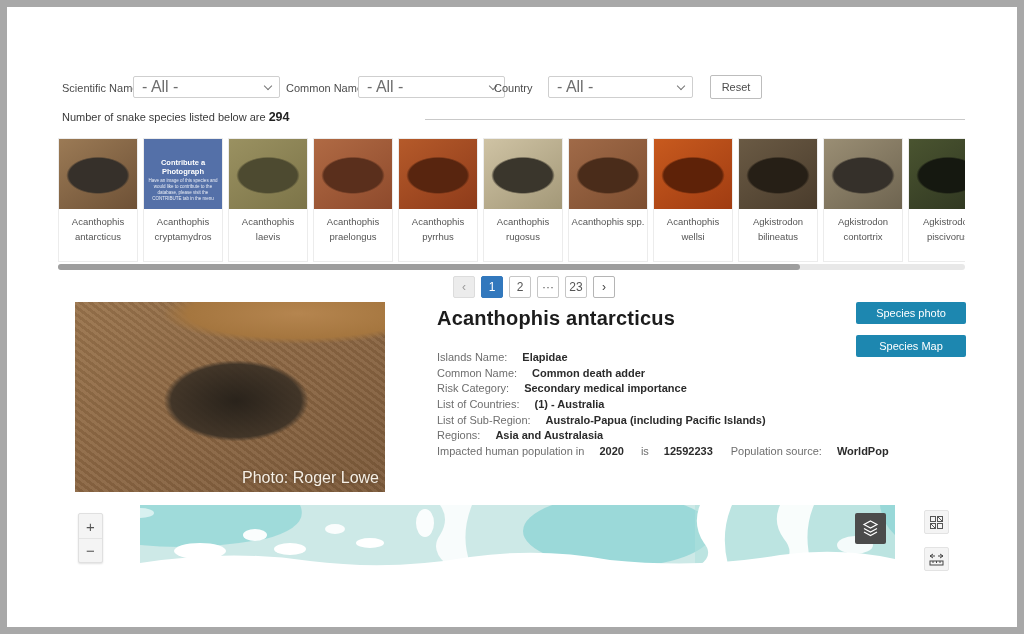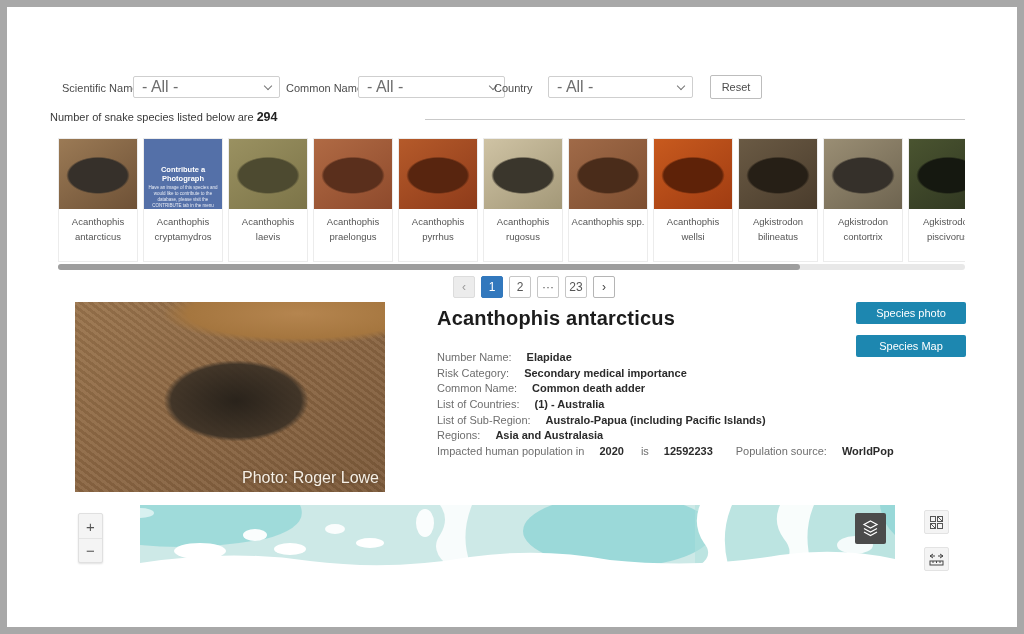--- a/index.html
+++ b/index.html
@@ -12,30 +12,30 @@
   .flabel { position:absolute; font-size:11px; color:#4c4c4c; }
   .select { position:absolute; height:22px; background:#fff; border:1px solid #cfcfcf; border-radius:2px;
             display:flex; align-items:center; justify-content:space-between; padding:0 8px; cursor:pointer; }
   .select .sel-val { font-size:16px; color:#6e6e6e; }
   .chev { width:6px; height:6px; border-right:1.4px solid #767676; border-bottom:1.4px solid #767676;
           transform:rotate(45deg); margin-top:-3px; }
   .reset-btn { position:absolute; height:24px; width:52px; background:#fff; border:1px solid #bdbdbd;
           border-radius:2px; font-size:11px; color:#4c4c4c; display:flex; align-items:center; justify-content:center; cursor:pointer; }
 
   
-  .count-line { position:absolute; left:43px; top:103px; font-size:11px; color:#3a3a3a;text-align:right; }
+  .count-line { position:absolute; left:55px; top:103px; font-size:11px; color:#3a3a3a;text-align:right; }
   .count-line b { font-size:12.5px; color:#222; }
   .divider { position:absolute; left:418px; top:112px; width:540px; height:1px; background:#c9c9c9; }
 
   
   .carousel { position:absolute; left:51px; top:131px; width:907px; height:124px; overflow:hidden;
               display:flex; gap:5px; }
   .card { flex:0 0 80px; height:124px; background:#fff; border:1px solid #ececec; }
   .card-photo { width:78px; height:70px; position:relative; overflow:hidden; }
-  .card-photo.contribute { background:var(--contrib,#5470a8); padding:10px 2px; text-align:center; }
+  .card-photo.contribute { background:var(--contrib,#5470a8); padding:3px 2px; text-align:center; }
   .contrib-title { color:#fff; font-weight:bold; font-size:7.5px; margin-top:16px; }
   .contrib-text { color:#e8ecf5; font-size:4.5px; line-height:1.35; margin-top:2px; }
   .card-name { font-size:9.5px; color:#555; text-align:center; line-height:1.55; padding:6px 2px 0 2px; }
   .hscroll { position:absolute; left:51px; top:257px; width:907px; height:6px; background:#e8e8e8; border-radius:3px; }
   .hscroll-thumb { position:absolute; left:0; top:0; width:742px; height:6px; background:#9e9e9e; border-radius:3px; }
 
   
   .pagination { position:absolute; left:446px; top:269px; display:flex; gap:6px; }
   .pg { width:22px; height:22px; border-radius:2px; display:flex; align-items:center; justify-content:center;
         font-size:12px; cursor:pointer; }
@@ -162,27 +162,27 @@
         <button class="pg pg-page">23</button>
         <button class="pg pg-next">›</button>
       </div>
 
     <div class="sp-photo">
       <span class="photo-credit">Photo: Roger Lowe</span>
     </div>
     <div class="sp-title">Acanthophis antarcticus</div>
     <div class="sp-fields">
 
-    <div class="sp-line"><span class="lbl">Number Name:</span><span class="val">Elapidae</span></div>
+    <div class="sp-line"><span class="lbl">Islands Name:</span><span class="val">Elapidae</span></div>
+        <div class="sp-line"><span class="lbl">Common Name:</span><span class="val">Common death adder</span></div>
         <div class="sp-line"><span class="lbl">Risk Category:</span><span class="val">Secondary medical importance</span></div>
-        <div class="sp-line"><span class="lbl">Common Name:</span><span class="val">Common death adder</span></div>
         <div class="sp-line"><span class="lbl">List of Countries:</span><span class="val">(1) -  Australia</span></div>
         <div class="sp-line"><span class="lbl">List of Sub-Region:</span><span class="val">Australo-Papua (including Pacific Islands)</span></div>
         <div class="sp-line"><span class="lbl">Regions:</span><span class="val">Asia and Australasia</span></div>
-        <div class="sp-line"><span class="lbl" style="margin-left: 0px;">Impacted human population in</span><span class="val">2020</span><span class="lbl" style="margin-left: 17px;">is</span><span class="val">12592233</span><span class="gap"></span><span class="lbl" style="margin-left: 5px;">Population source:</span><span class="val">WorldPop</span></div>
+        <div class="sp-line"><span class="lbl" style="margin-left: 0px;">Impacted human population in</span><span class="val">2020</span><span class="lbl" style="margin-left: 17px;">is</span><span class="val">12592233</span><span class="gap"></span><span class="lbl" style="">Population source:</span><span class="val">WorldPop</span></div>
       </div>
     <button class="side-btn" style="top:295px;">Species photo</button>
     <button class="side-btn" style="top:328px;">Species Map</button>
 
     <div class="zoomctl">
       <button class="zbtn">+</button>
       <button class="zbtn">−</button>
     </div>
 
     <div class="mapbox">

